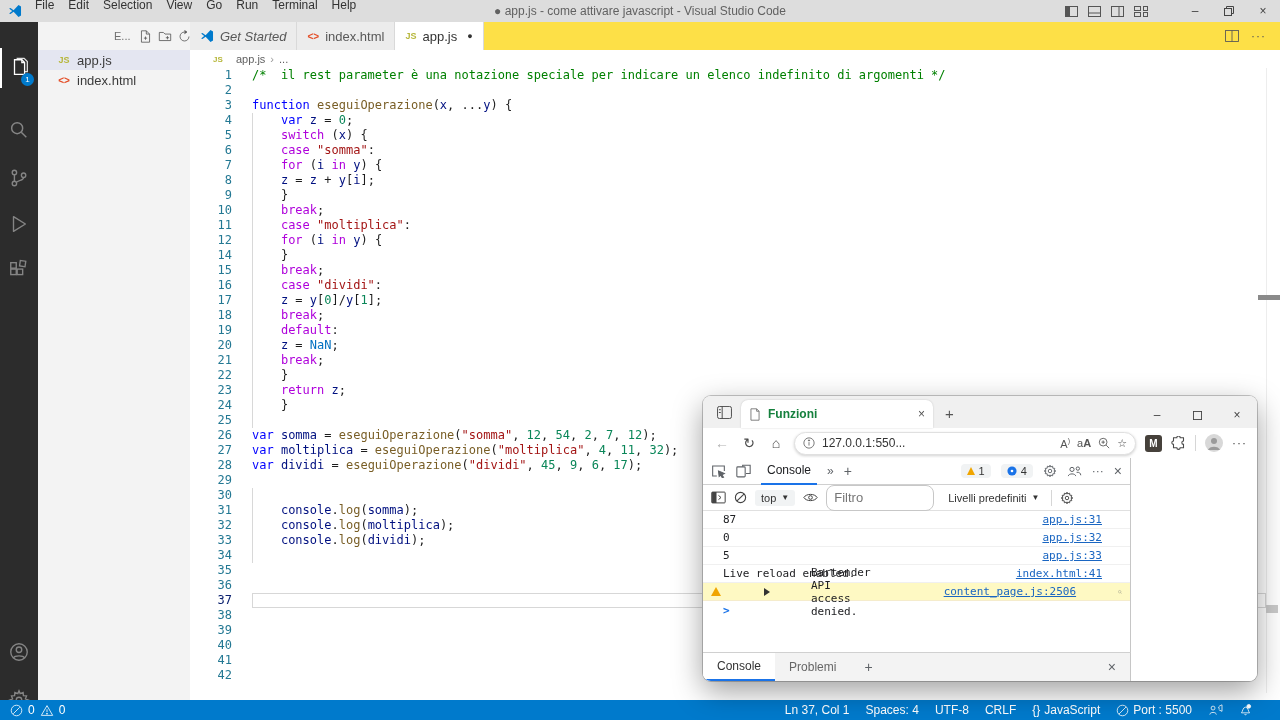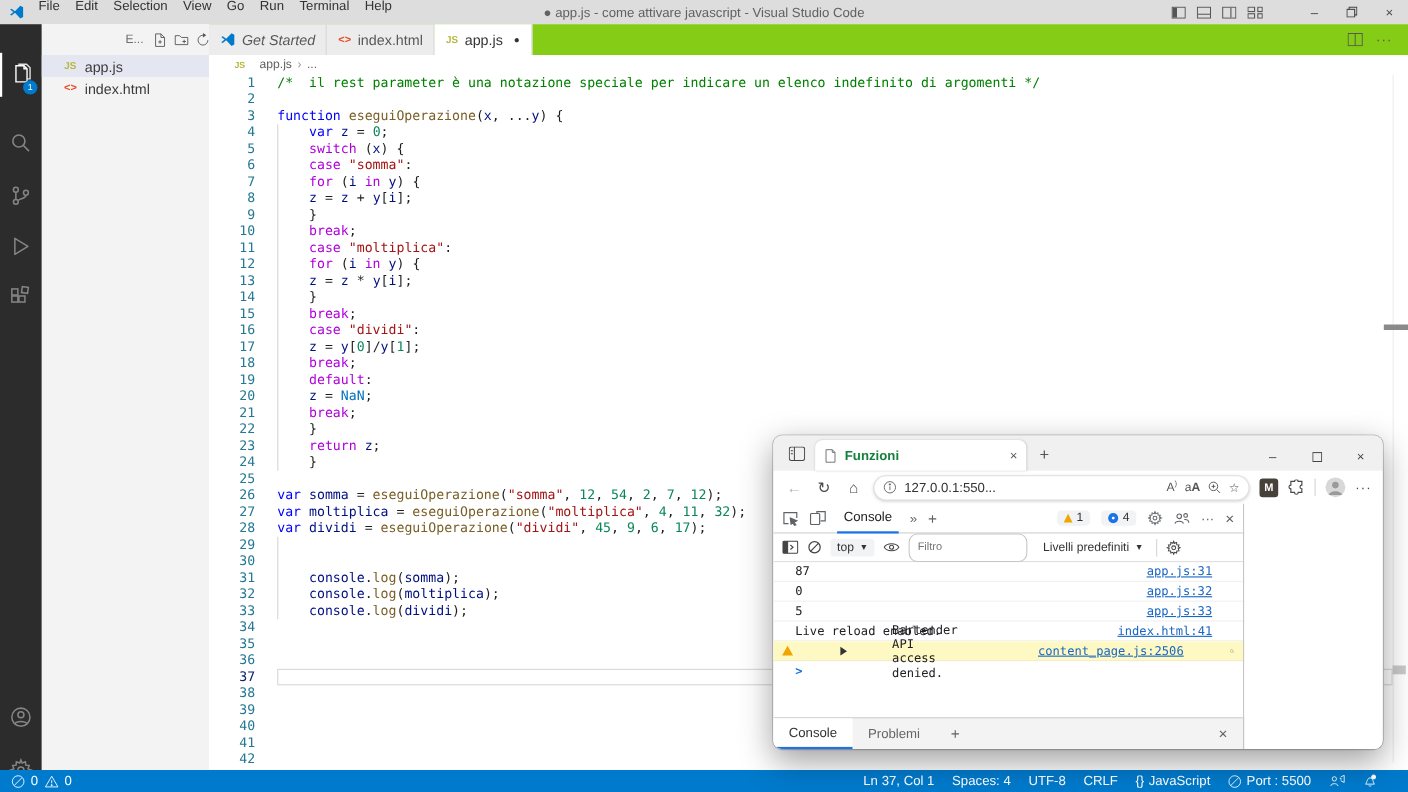--- a/index.html
+++ b/index.html
@@ -28,21 +28,21 @@
   .sidebar { position:absolute; left:38px; top:22px; width:152px; height:678px; background:#f3f3f3; }
   .sb-header { height:28px; display:flex; align-items:center; font-size:11px; color:#6f6f6f; padding-left:76px; }
   .sb-tools { display:flex; gap:6px; margin-left:8px; }
   .file-row { height:20px; display:flex; align-items:center; padding-left:18px; font-size:13px; color:#3b3b3b; cursor:pointer; }
   .file-row.sel { background:#e4e6f1; }
   .fi { width:16px; text-align:center; margin-right:5px; font-weight:bold; }
   .fi-js { color:#b7b73b; font-size:9px; }
   .fi-html { color:#e44d26; font-size:10px; }
 
   
-  .tabbar { position:absolute; left:190px; top:22px; width:1090px; height:28px; background:#84cc16; display:flex; }
+  .tabbar { position:absolute; left:190px; top:22px; width:1090px; height:28px; background:#fde047; display:flex; }
   .ed-tab { height:28px; display:flex; align-items:center; padding:0 10px; font-size:13px; color:#585858;
     background:#ececec; border-right:1px solid #d9d9d9; cursor:pointer; }
   .ed-tab.active { background:#fff; color:#333; }
   .ed-tab .ti { margin-right:6px; font-weight:bold; }
   .ed-tab .dot { margin-left:10px; font-size:9px; color:#333; }
   .tab-actions { margin-left:auto; display:flex; align-items:center; gap:12px; padding-right:14px; color:#555; }
   .breadcrumb { position:absolute; left:190px; top:50px; width:1090px; height:18px; background:#fff;
     display:flex; align-items:center; font-size:11px; color:#616161; padding-left:20px; gap:5px; }
 
   
@@ -91,21 +91,21 @@
 
   
   .devtools { position:absolute; left:0; top:62px; width:428px; height:223px; background:#fff; border-right:1px solid #c6c6c6; }
   .page-area { position:absolute; left:429px; top:62px; width:125px; height:223px; background:#fff; }
   .dt-top { height:27px; border-bottom:1px solid #d0d0d0; display:flex; align-items:center; padding:0 8px; gap:10px; }
   .dt-tab { height:27px; display:flex; align-items:center; padding:0 6px; border-bottom:2px solid #1a73e8; color:#202124; }
   .pill { display:flex; align-items:center; gap:4px; background:#f1f3f4; border-radius:4px; padding:1px 6px; font-size:11px; color:#333; }
   .dt-right { margin-left:auto; display:flex; align-items:center; gap:10px; color:#5f6368; }
   .dt-bar2 { height:26px; border-bottom:1px solid #e0e0e0; display:flex; align-items:center; padding:0 8px; gap:8px; }
   .ctx { background:#f1f3f4; border-radius:3px; padding:2px 6px; font-size:11px; color:#333; display:flex; gap:5px; align-items:center; }
-  .filter { width:108px; height:17px; border:1px solid #c7c7c7; border-radius:8px; font-size:10px; color:#757575;
+  .filter { width:108px; height:17px; border:1px solid #c7c7c7; border-radius:8px; font-size:13px; color:#757575;
     padding:12px 7px; display:flex; align-items:center; }
   .levels { font-size:11px; color:#333; display:flex; gap:5px; align-items:center; margin-left:6px; }
   .con-rows { font-family:"DejaVu Sans Mono","Liberation Mono",monospace; font-size:11px; }
   .con-row { height:18px; display:flex; align-items:center; border-bottom:1px solid #f0f0f0; padding:0 28px 0 20px; color:#202124;gap:36px; }
   .con-row .spacer { flex:1; }
   .con-link { color:#1a66c2; text-decoration:underline; }
   .con-row.warn { background:#fef9c3; border-color:#f5eccc; padding:0 8px; }
   .warn-tri { width:0; height:0; border-left:5px solid transparent; border-right:5px solid transparent;
     border-bottom:9px solid #f0a500; position:relative; margin-right:7px; }
   .exp-arrow { width:0; height:0; border-top:4px solid transparent; border-bottom:4px solid transparent;
@@ -297,21 +297,20 @@
       <div class="code-row"><span class="gutter">3</span><span class="code-content"><span class="tk-kw">function</span><span class="tk-pl"> </span><span class="tk-fn">eseguiOperazione</span><span class="tk-pl">(</span><span class="tk-vr">x</span><span class="tk-pl">, ...</span><span class="tk-vr">y</span><span class="tk-pl">) {</span></span></div>
       <div class="code-row"><span class="gutter">4</span><span class="code-content"><span class="tk-pl">    </span><span class="tk-kw">var</span><span class="tk-pl"> </span><span class="tk-vr">z</span><span class="tk-pl"> = </span><span class="tk-nm">0</span><span class="tk-pl">;</span></span></div>
       <div class="code-row"><span class="gutter">5</span><span class="code-content"><span class="tk-pl">    </span><span class="tk-ct">switch</span><span class="tk-pl"> (</span><span class="tk-vr">x</span><span class="tk-pl">) {</span></span></div>
       <div class="code-row"><span class="gutter">6</span><span class="code-content"><span class="tk-pl">    </span><span class="tk-ct">case</span><span class="tk-pl"> </span><span class="tk-st">"somma"</span><span class="tk-pl">:</span></span></div>
       <div class="code-row"><span class="gutter">7</span><span class="code-content"><span class="tk-pl">    </span><span class="tk-ct">for</span><span class="tk-pl"> (</span><span class="tk-vr">i</span><span class="tk-pl"> </span><span class="tk-ct">in</span><span class="tk-pl"> </span><span class="tk-vr">y</span><span class="tk-pl">) {</span></span></div>
       <div class="code-row"><span class="gutter">8</span><span class="code-content"><span class="tk-pl">    </span><span class="tk-vr">z</span><span class="tk-pl"> = </span><span class="tk-vr">z</span><span class="tk-pl"> + </span><span class="tk-vr">y</span><span class="tk-pl">[</span><span class="tk-vr">i</span><span class="tk-pl">];</span></span></div>
       <div class="code-row"><span class="gutter">9</span><span class="code-content"><span class="tk-pl">    }</span></span></div>
       <div class="code-row"><span class="gutter">10</span><span class="code-content"><span class="tk-pl">    </span><span class="tk-ct">break</span><span class="tk-pl">;</span></span></div>
       <div class="code-row"><span class="gutter">11</span><span class="code-content"><span class="tk-pl">    </span><span class="tk-ct">case</span><span class="tk-pl"> </span><span class="tk-st">"moltiplica"</span><span class="tk-pl">:</span></span></div>
       <div class="code-row"><span class="gutter">12</span><span class="code-content"><span class="tk-pl">    </span><span class="tk-ct">for</span><span class="tk-pl"> (</span><span class="tk-vr">i</span><span class="tk-pl"> </span><span class="tk-ct">in</span><span class="tk-pl"> </span><span class="tk-vr">y</span><span class="tk-pl">) {</span></span></div>
-      <div class="code-row"><span class="gutter">13</span><span class="code-content"><span class="tk-pl">    </span><span class="tk-vr">z</span><span class="tk-pl"> = </span><span class="tk-vr">z</span><span class="tk-pl"> * </span><span class="tk-vr">y</span><span class="tk-pl">[</span><span class="tk-vr">i</span><span class="tk-pl">];</span></span></div>
       <div class="code-row"><span class="gutter">14</span><span class="code-content"><span class="tk-pl">    }</span></span></div>
       <div class="code-row"><span class="gutter">15</span><span class="code-content"><span class="tk-pl">    </span><span class="tk-ct">break</span><span class="tk-pl">;</span></span></div>
       <div class="code-row"><span class="gutter">16</span><span class="code-content"><span class="tk-pl">    </span><span class="tk-ct">case</span><span class="tk-pl"> </span><span class="tk-st">"dividi"</span><span class="tk-pl">:</span></span></div>
       <div class="code-row"><span class="gutter">17</span><span class="code-content"><span class="tk-pl">    </span><span class="tk-vr">z</span><span class="tk-pl"> = </span><span class="tk-vr">y</span><span class="tk-pl">[</span><span class="tk-nm">0</span><span class="tk-pl">]/</span><span class="tk-vr">y</span><span class="tk-pl">[</span><span class="tk-nm">1</span><span class="tk-pl">];</span></span></div>
       <div class="code-row"><span class="gutter">18</span><span class="code-content"><span class="tk-pl">    </span><span class="tk-ct">break</span><span class="tk-pl">;</span></span></div>
       <div class="code-row"><span class="gutter">19</span><span class="code-content"><span class="tk-pl">    </span><span class="tk-ct">default</span><span class="tk-pl">:</span></span></div>
       <div class="code-row"><span class="gutter">20</span><span class="code-content"><span class="tk-pl">    </span><span class="tk-vr">z</span><span class="tk-pl"> = </span><span class="tk-cn">NaN</span><span class="tk-pl">;</span></span></div>
       <div class="code-row"><span class="gutter">21</span><span class="code-content"><span class="tk-pl">    </span><span class="tk-ct">break</span><span class="tk-pl">;</span></span></div>
       <div class="code-row"><span class="gutter">22</span><span class="code-content"><span class="tk-pl">    }</span></span></div>
       <div class="code-row"><span class="gutter">23</span><span class="code-content"><span class="tk-pl">    </span><span class="tk-ct">return</span><span class="tk-pl"> </span><span class="tk-vr">z</span><span class="tk-pl">;</span></span></div>

